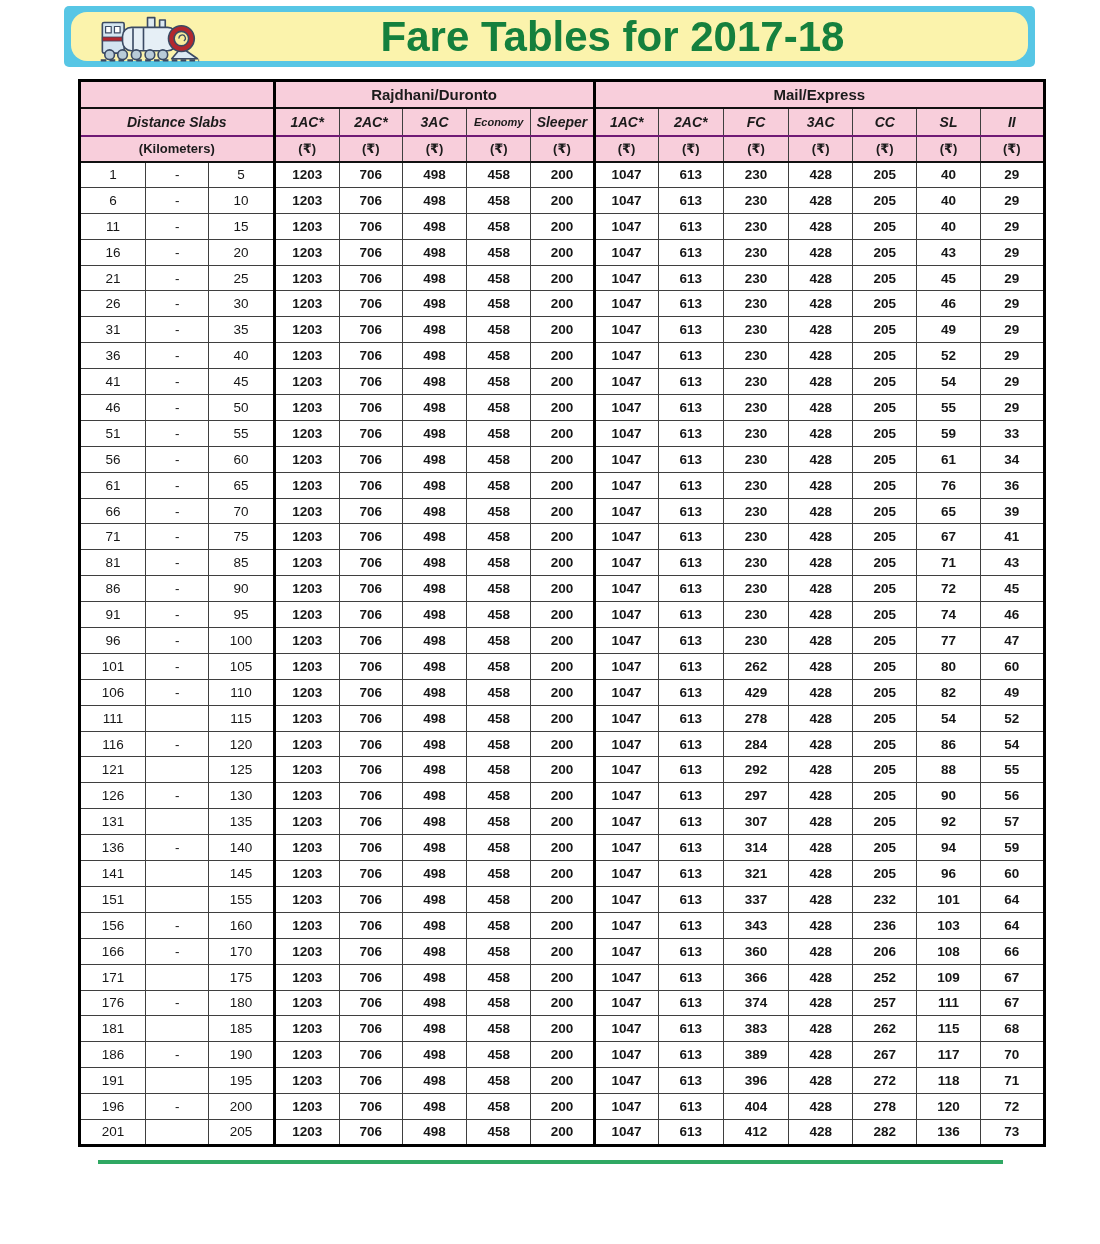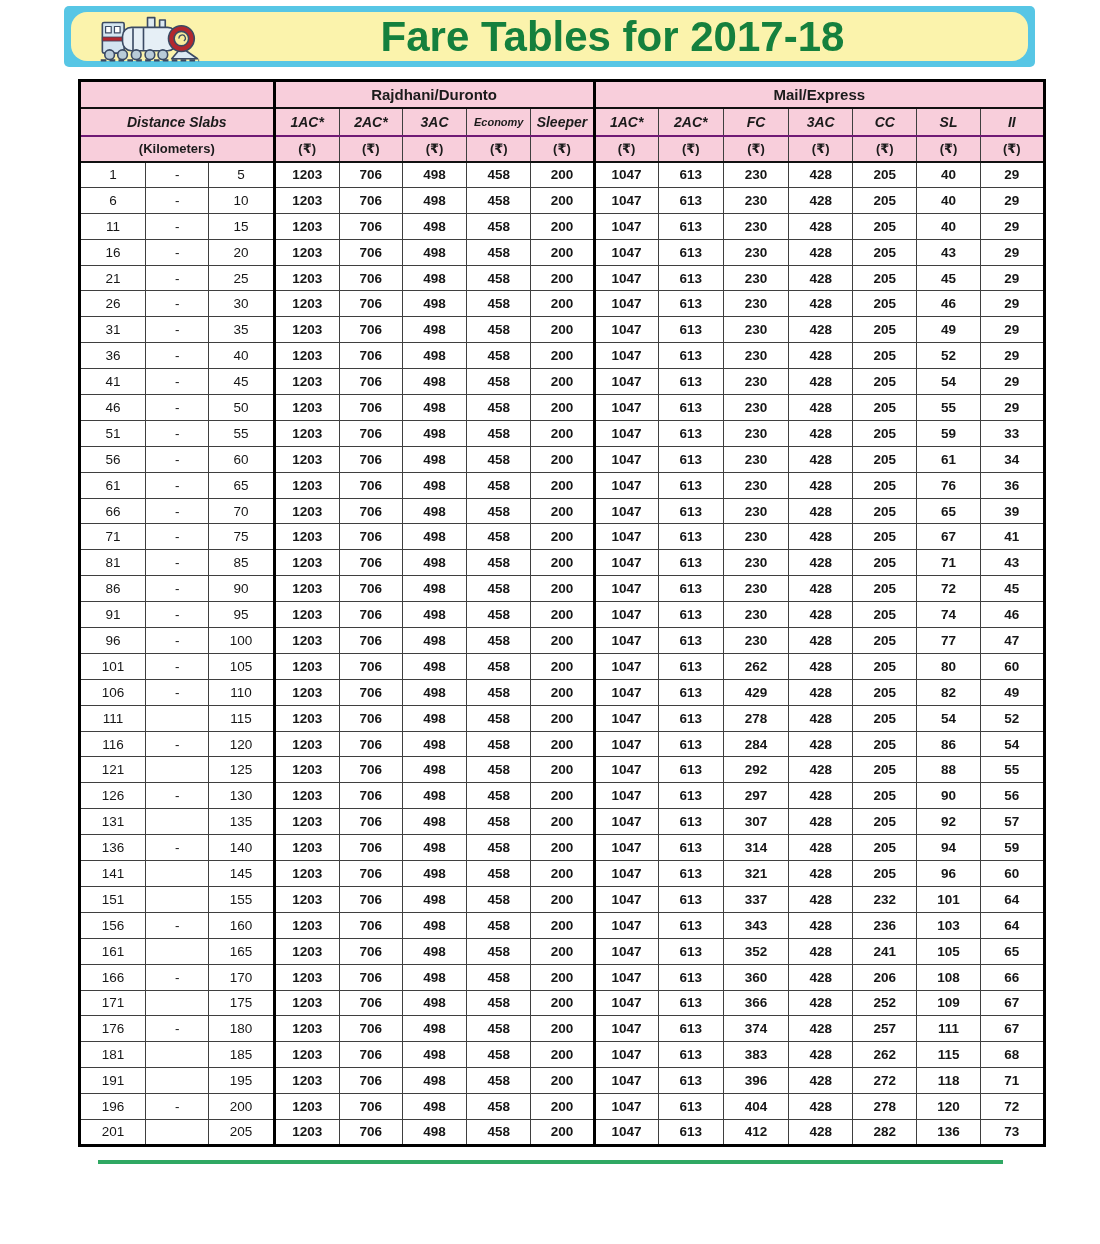--- a/index.html
+++ b/index.html
@@ -622,37 +622,20 @@
           <td class="fare">200</td>
           <td class="fare groupL">1047</td>
           <td class="fare">613</td>
           <td class="fare">343</td>
           <td class="fare">428</td>
           <td class="fare">236</td>
           <td class="fare">103</td>
           <td class="fare">64</td>
         </tr>
         <tr>
-          <td class="dist">161</td>
-          <td class="dist"></td>
-          <td class="dist">165</td>
-          <td class="fare groupL">1203</td>
-          <td class="fare">706</td>
-          <td class="fare">498</td>
-          <td class="fare">458</td>
-          <td class="fare">200</td>
-          <td class="fare groupL">1047</td>
-          <td class="fare">613</td>
-          <td class="fare">352</td>
-          <td class="fare">428</td>
-          <td class="fare">241</td>
-          <td class="fare">105</td>
-          <td class="fare">65</td>
-        </tr>
-        <tr>
           <td class="dist">166</td>
           <td class="dist">-</td>
           <td class="dist">170</td>
           <td class="fare groupL">1203</td>
           <td class="fare">706</td>
           <td class="fare">498</td>
           <td class="fare">458</td>
           <td class="fare">200</td>
           <td class="fare groupL">1047</td>
           <td class="fare">613</td>
@@ -707,20 +690,37 @@
           <td class="fare">200</td>
           <td class="fare groupL">1047</td>
           <td class="fare">613</td>
           <td class="fare">383</td>
           <td class="fare">428</td>
           <td class="fare">262</td>
           <td class="fare">115</td>
           <td class="fare">68</td>
         </tr>
         <tr>
+          <td class="dist">186</td>
+          <td class="dist">-</td>
+          <td class="dist">190</td>
+          <td class="fare groupL">1203</td>
+          <td class="fare">706</td>
+          <td class="fare">498</td>
+          <td class="fare">458</td>
+          <td class="fare">200</td>
+          <td class="fare groupL">1047</td>
+          <td class="fare">613</td>
+          <td class="fare">389</td>
+          <td class="fare">428</td>
+          <td class="fare">267</td>
+          <td class="fare">117</td>
+          <td class="fare">70</td>
+        </tr>
+        <tr>
           <td class="dist">191</td>
           <td class="dist"></td>
           <td class="dist">195</td>
           <td class="fare groupL">1203</td>
           <td class="fare">706</td>
           <td class="fare">498</td>
           <td class="fare">458</td>
           <td class="fare">200</td>
           <td class="fare groupL">1047</td>
           <td class="fare">613</td>

